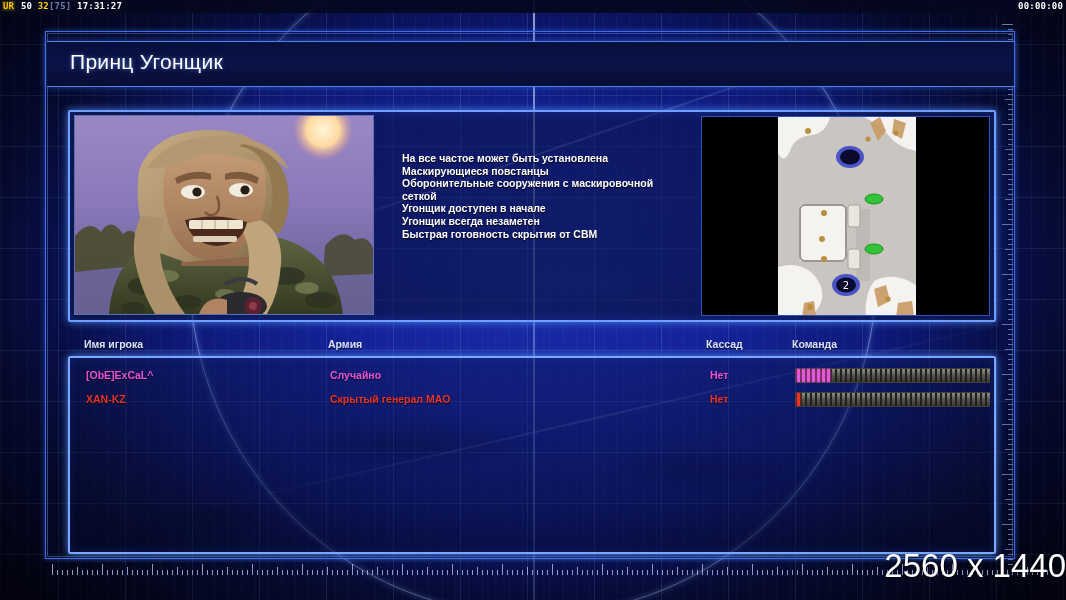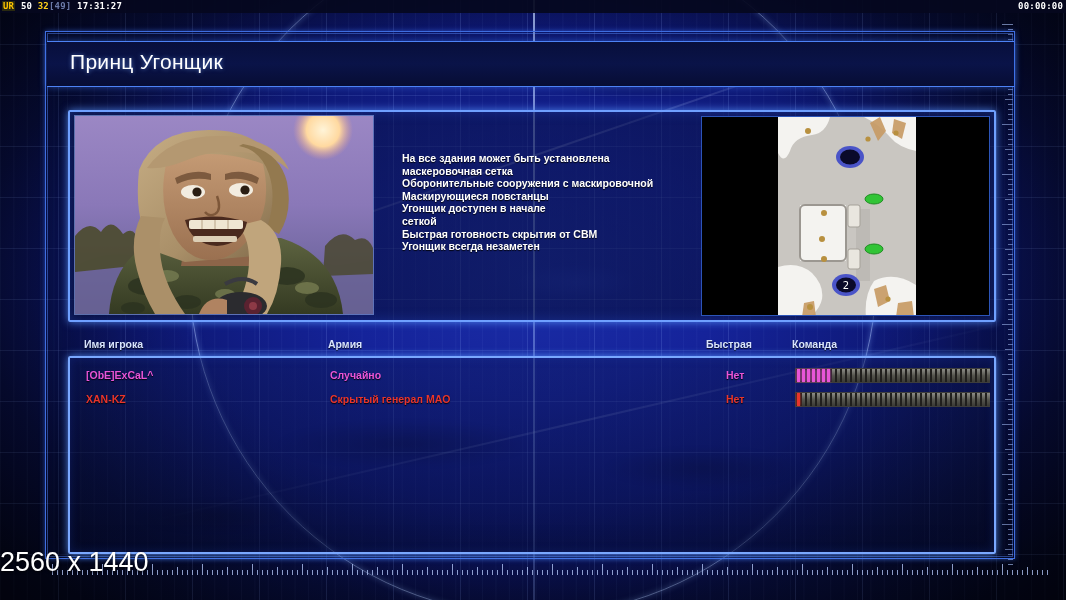--- a/index.html
+++ b/index.html
@@ -118,30 +118,30 @@
      background:linear-gradient(to bottom, rgba(12,22,80,.42), rgba(6,12,46,.42));
      border:2px solid #7aa8ff; border-radius:2px;
      box-shadow:0 0 9px rgba(90,150,255,.85), inset 0 0 10px rgba(30,60,170,.3);
      z-index:12; }
   .prow{ position:absolute; left:0; width:924px; height:24px; }
   .prow .pname{ position:absolute; left:16px; top:3px; font-size:10.5px; font-weight:bold;
      text-shadow:0 1px 1px rgba(0,0,0,.9); white-space:nowrap;}
   .prow .parmy{ position:absolute; left:260px; top:3px; font-size:10.5px; font-weight:bold;
      text-shadow:0 1px 1px rgba(0,0,0,.9); white-space:nowrap;}
   .prow .pteam{ position:absolute; left:640px; top:3px; font-size:10.5px; font-weight:bold;
-     text-shadow:0 1px 1px rgba(0,0,0,.9);margin-left:16px;}
+     text-shadow:0 1px 1px rgba(0,0,0,.9);}
   .pbar{ position:absolute; left:725px; top:2px; width:195px; height:15px;
      background:#201f1d; overflow:hidden;
      box-shadow:inset 0 0 0 1px rgba(120,120,120,.35); }
   .pbar .segs{ position:absolute; inset:0; }
   .seg{ position:absolute; top:1px; width:3px; height:13px; }
 
   
-  .resolution{ position:absolute; left:0; top:547px; width:1066px; text-align:left;
-     color:#ffffff; font-size:27px; z-index:45;
+  .resolution{ position:absolute; left:0; top:547px; width:1066px; text-align:right;
+     color:#ffffff; font-size:33px; z-index:45;
      text-shadow:0 1px 3px rgba(0,0,0,.8); }
 </style>
 </head>
 <body>
 
 <div id="screen">
 
   <div class="bg-base"></div>
   <div class="bg-map"></div>
   <div class="bg-grid"></div>
@@ -463,21 +463,21 @@
       <div class="tick-v" style="top: 525px; width: 8px;"></div>
       <div class="tick-v" style="top: 530px; width: 5px;"></div>
       <div class="tick-v" style="top: 535px; width: 5px;"></div>
       <div class="tick-v" style="top: 540px; width: 5px;"></div>
     </div>
 
   <div class="topbar">
     <div class="left">
       <span class="t-ur">UR</span>
       <span class="t-fps">50</span>
-      <span class="t-fps2">32</span><span class="t-dim">[49]</span>
+      <span class="t-fps2">32</span><span class="t-dim">[75]</span>
       <span class="t-clock">17:31:27</span>
     </div>
     <div class="right">00:00:00</div>
   </div>
 
   <div class="frame"></div>
   <div class="frame-inner"></div>
 
   <div class="header-panel">
     <div class="header-title">Принц Угонщик</div>
@@ -570,28 +570,27 @@
         <ellipse cx="166" cy="190" rx="26" ry="14" fill="#2b2b2f"></ellipse>
         <circle cx="178" cy="190" r="9" fill="#5a2230"></circle>
         <circle cx="178" cy="190" r="4" fill="#8d3a46"></circle>
         <path d="M150 168 q18 -10 32 0" fill="none" stroke="#3a3a40" stroke-width="4"></path>
 
         <path d="M124 198 q8 -20 28 -14 l0 14 z" fill="#b08361"></path>
       </svg>
     </div>
 
     <div class="desc" id="descBlock">
-        <div>На все здания может быть установлена</div>
-        <div> маскеровочная сетка</div>
+        <div>На все частое может быть установлена</div>
+        <div>Маскирующиеся повстанцы</div>
         <div>Оборонительные сооружения с маскировочной</div>
-        <div>Маскирующиеся повстанцы</div>
+        <div> сеткой</div>
         <div>Угонщик доступен в начале</div>
-        <div> сеткой</div>
+        <div>Угонщик всегда незаметен</div>
         <div>Быстрая готовность скрытия от СВМ</div>
-        <div>Угонщик всегда незаметен</div>
       </div>
 
     <div class="minimap-wrap">
       <div class="minimap">
         <svg viewBox="0 0 138 200" width="138" height="200" preserveAspectRatio="none">
           <rect width="138" height="200" fill="#c9c6c1"></rect>
 
           <g fill="#f4f3f0">
             <path d="M0 0 h52 q-4 16 -18 18 q-18 2 -22 16 q-6 14 -12 2 z"></path>
             <path d="M86 0 h52 v34 q-18 -4 -26 -14 q-10 -12 -26 -20 z"></path>
@@ -642,21 +641,21 @@
             <text x="68" y="172" text-anchor="middle" font-size="10" font-family="DejaVu Sans, sans-serif" fill="#ffffff">2</text>
           </g>
         </svg>
       </div>
     </div>
   </div>
 
   <div class="table-head">
     <span class="th-name">Имя игрока</span>
     <span class="th-army">Армия</span>
-    <span class="th-team">Быстрая</span>
+    <span class="th-team">Кассад</span>
     <span class="th-prog">Команда</span>
   </div>
 
   <div class="table-panel">
     <div id="rowsHost">
         <div class="prow" style="top: 8px;">
           <div class="pname" style="color: rgb(232, 85, 216);">[ObE]ExCaL^</div>
           <div class="parmy" style="color: rgb(232, 85, 216);">Случайно</div>
           <div class="pteam" style="color: rgb(232, 85, 216);">Нет</div>
           <div class="pbar">

